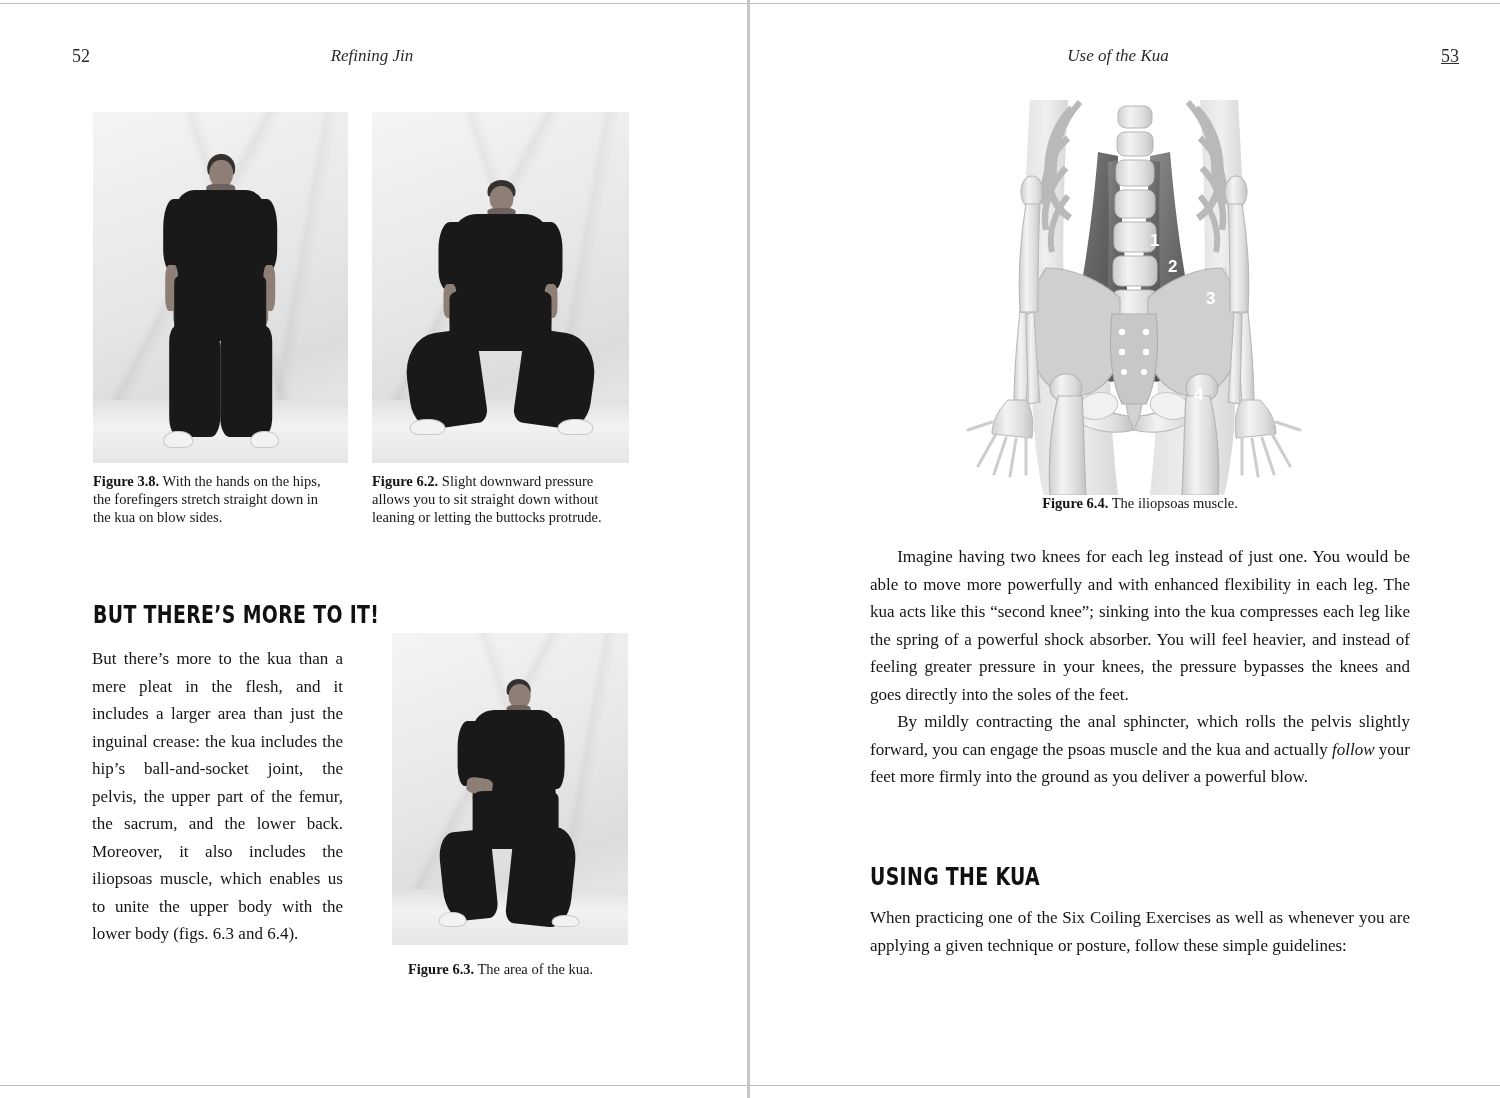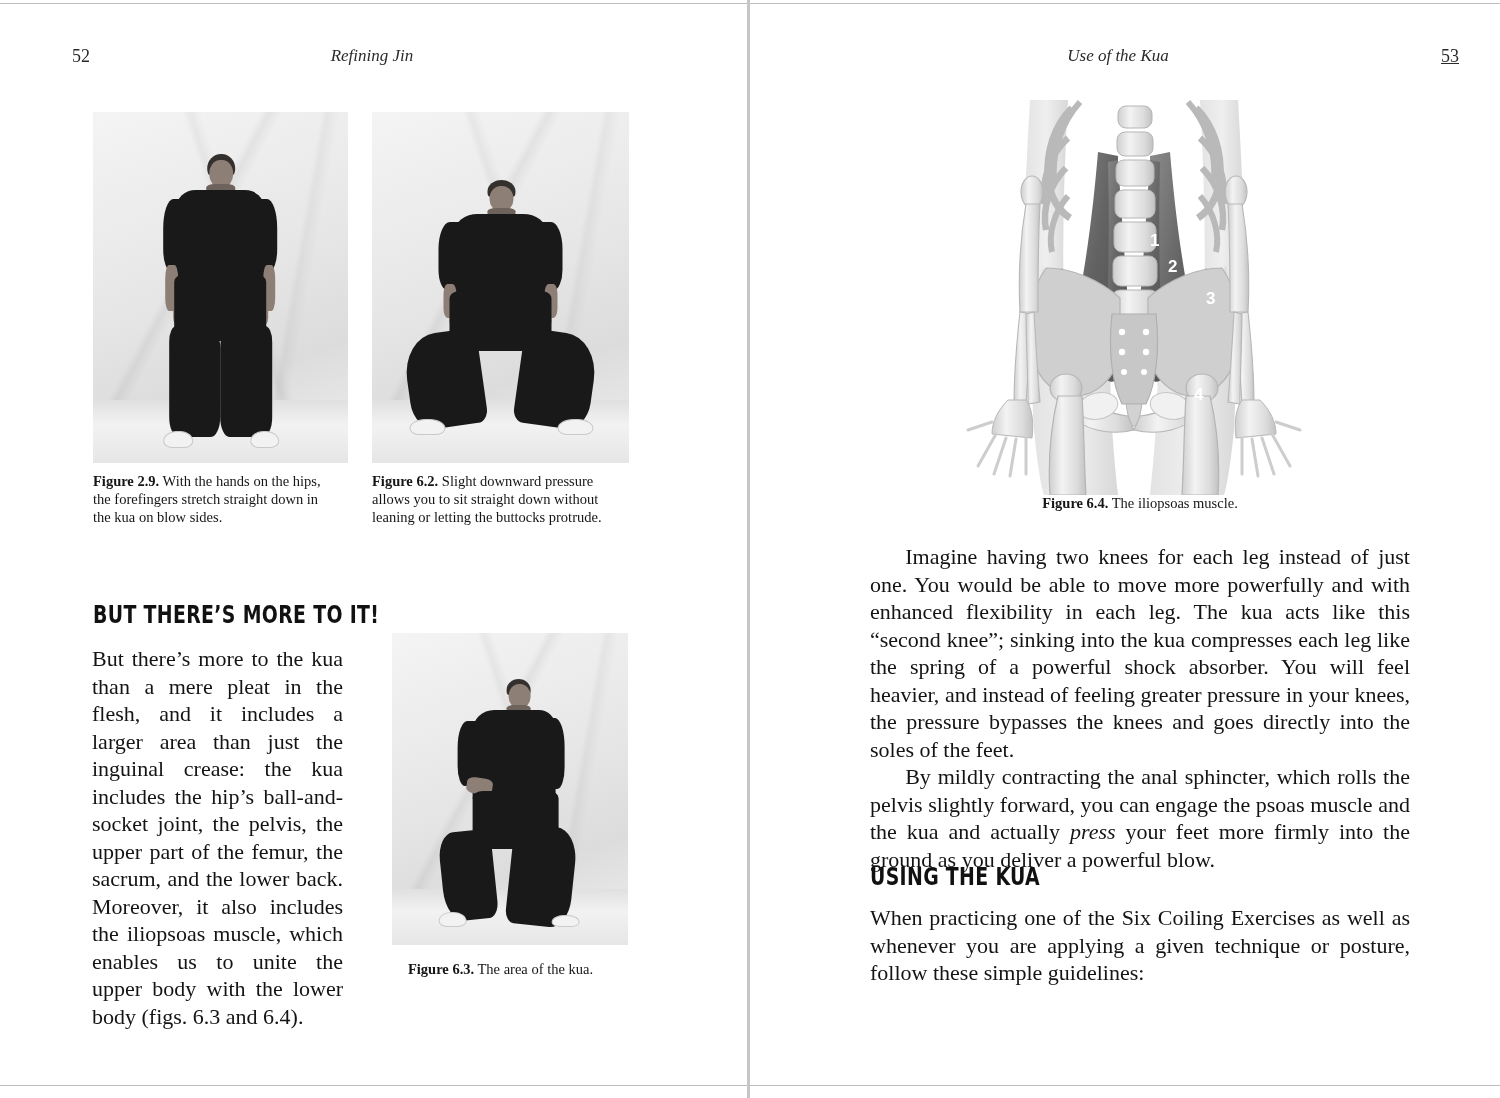--- a/index.html
+++ b/index.html
@@ -140,21 +140,21 @@
     letter-spacing: 0.4px;
     color: #111;
     transform: scaleX(0.84);
     transform-origin: left center;
     white-space: nowrap;
   }
 
   
   .body-col {
     position: absolute;
-    font-size: 22px;
+    font-size: 17px;
     line-height: 27.5px;
     text-align: justify;
     color: #141414;
     hyphens: manual;
   }
   .body-col p { margin: 0; }
   .body-col p + p { text-indent: 1.6em; }
   .indent { text-indent: 1.6em; }
 
   
@@ -203,21 +203,21 @@
 
       <div class="part" style="left:25%; top:41%; width:50%; height:22%; border-radius:12% 12% 6% 6%;"></div>
       <div class="part" style="left:22%; top:58%; width:28%; height:37%; border-radius:14% 20% 18% 18%;"></div>
       <div class="part" style="left:50%; top:58%; width:28%; height:37%; border-radius:20% 14% 18% 18%;"></div>
       <div class="part shoe" style="left:19%; top:93%; width:15%; height:5%;"></div>
       <div class="part shoe" style="left:66%; top:93%; width:15%; height:5%;"></div>
     </div>
   </div>
 
   <div class="caption" style="left:93px; top:472px; width:243px;">
-    <b>Figure 2.9.</b><span> With the hands on the hips, the forefingers stretch straight down in the kua on blow sides.</span>
+    <b>Figure 3.8.</b><span> With the hands on the hips, the forefingers stretch straight down in the kua on blow sides.</span>
   </div>
 
   <div class="photo" style="left:372px; top:112px; width:257px; height:351px;">
     <div class="backdrop"></div>
     <div class="floor"></div>
     <div class="fig" style="width:86%; height:80%;">
       <div class="part hair" style="left:44%; top:3%;  width:13%; height:6%;"></div>
       <div class="part head" style="left:45%; top:5%;  width:11%; height:9%;"></div>
       <div class="part" style="left:44%; top:13%; width:13%; height:4%; background:#6e625c; border-radius:30%;"></div>
       <div class="part" style="left:29%; top:15%; width:42%; height:32%; border-radius:25% 25% 10% 10% / 20% 20% 8% 8%;"></div>
@@ -403,21 +403,21 @@
       <text class="num-label" x="272" y="300">4</text>
     </svg>
   </div>
 
   <div class="caption caption-center" style="left:130px; top:494px; width:520px;">
     <b>Figure 6.4.</b><span> The iliopsoas muscle.</span>
   </div>
 
   <div class="body-col" style="left:120px; top:543px; width:540px;">
     <p class="indent">Imagine having two knees for each leg instead of just one. You would be able to move more powerfully and with enhanced flexibility in each leg. The kua acts like this “second knee”; sinking into the kua compresses each leg like the spring of a powerful shock absorber. You will feel heavier, and instead of feeling greater pressure in your knees, the pressure bypasses the knees and goes directly into the soles of the feet.</p>
-    <p class="indent"><span>By mildly contracting the anal sphincter, which rolls the pelvis slightly forward, you can engage the psoas muscle and the kua and actually </span><i>press</i><span> your feet more firmly into the ground as you deliver a powerful blow.</span></p>
+    <p class="indent"><span>By mildly contracting the anal sphincter, which rolls the pelvis slightly forward, you can engage the psoas muscle and the kua and actually </span><i>follow</i><span> your feet more firmly into the ground as you deliver a powerful blow.</span></p>
   </div>
 
   <div class="section-head" style="left:120px; top:862px;">USING THE KUA</div>
 
   <div class="body-col" style="left:120px; top:904px; width:540px;">
     <p>When practicing one of the Six Coiling Exercises as well as whenever you are applying a given technique or posture, follow these simple guidelines:</p>
   </div>
 </div>
 
 </body></html>

